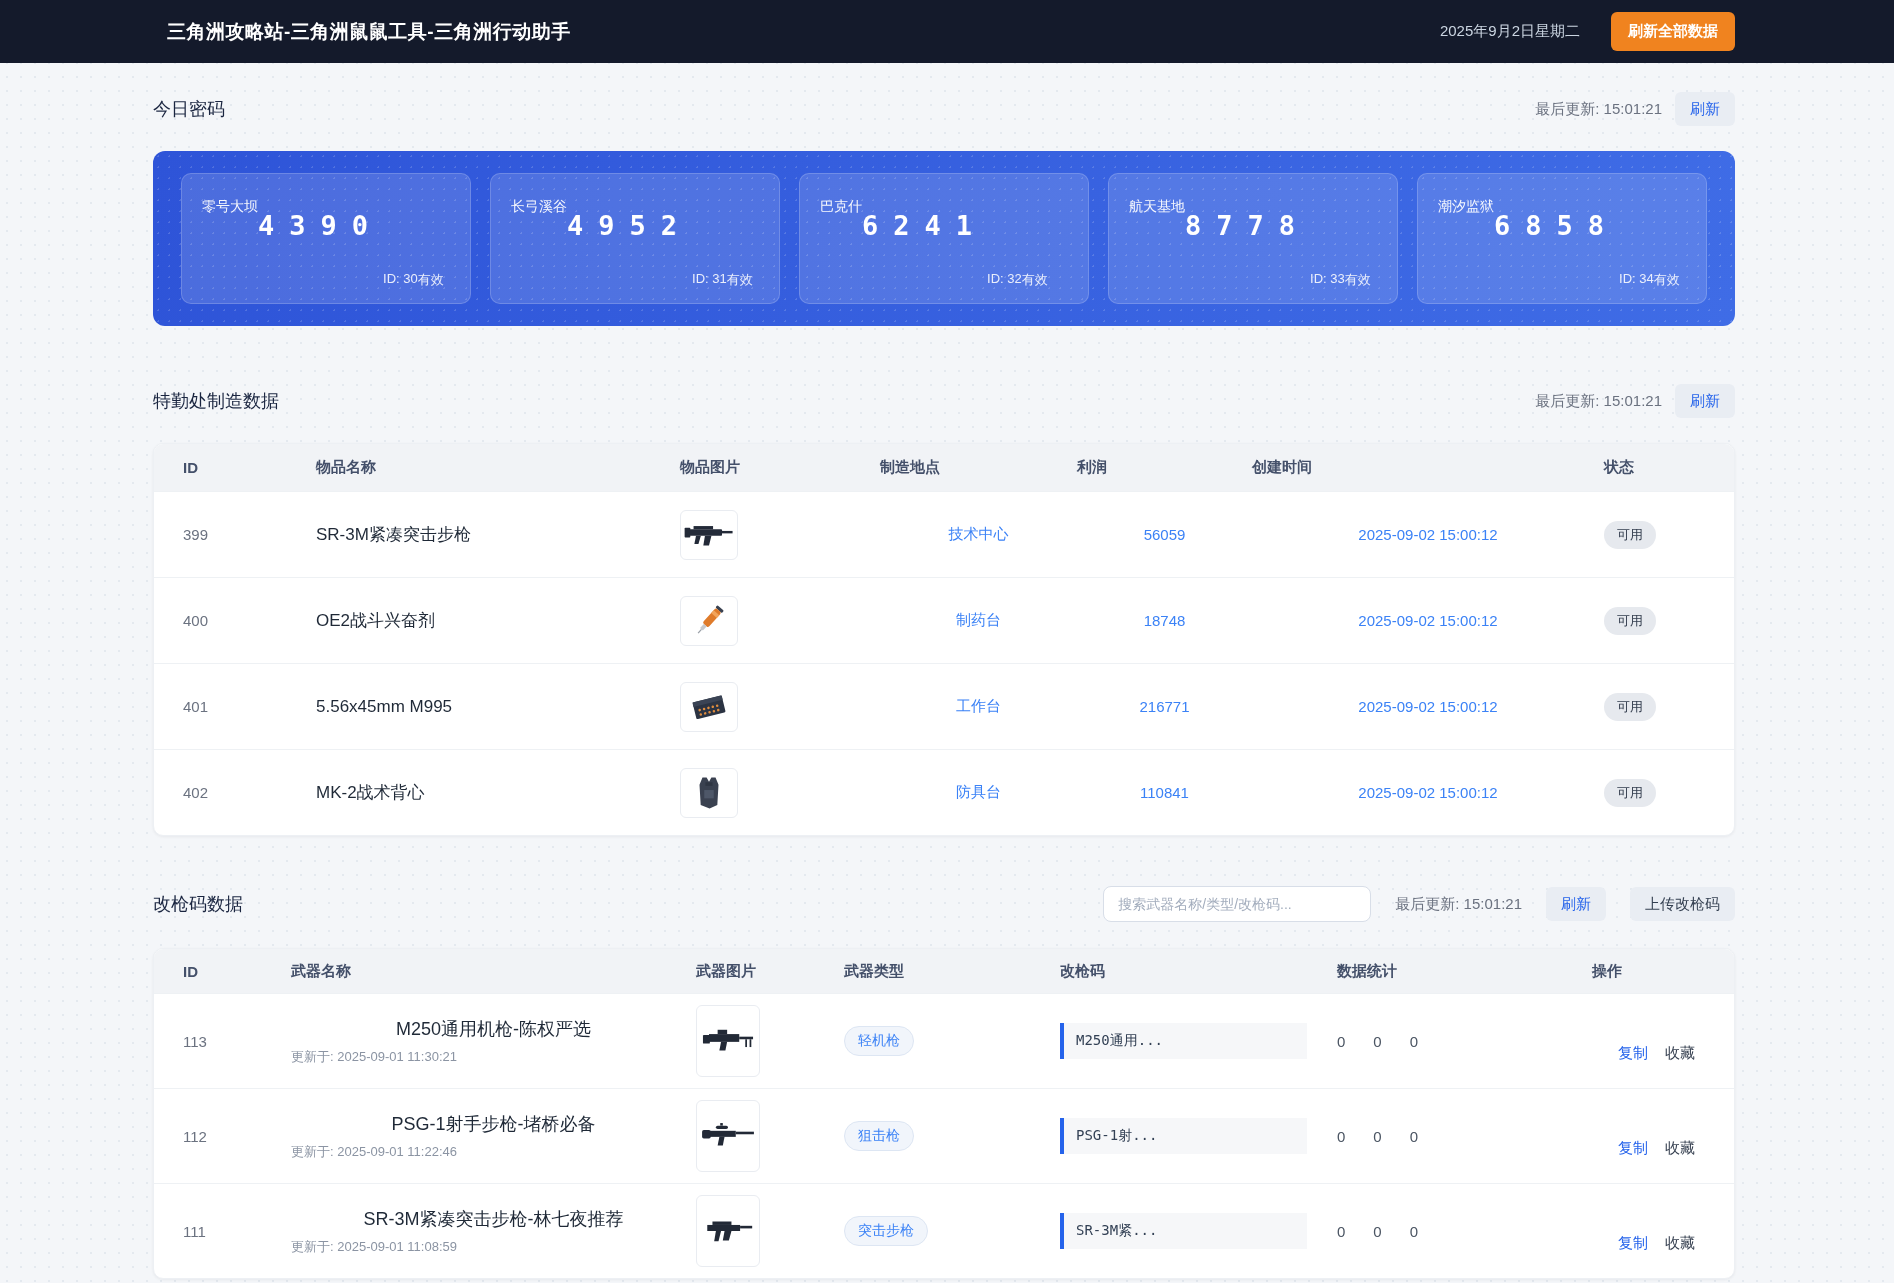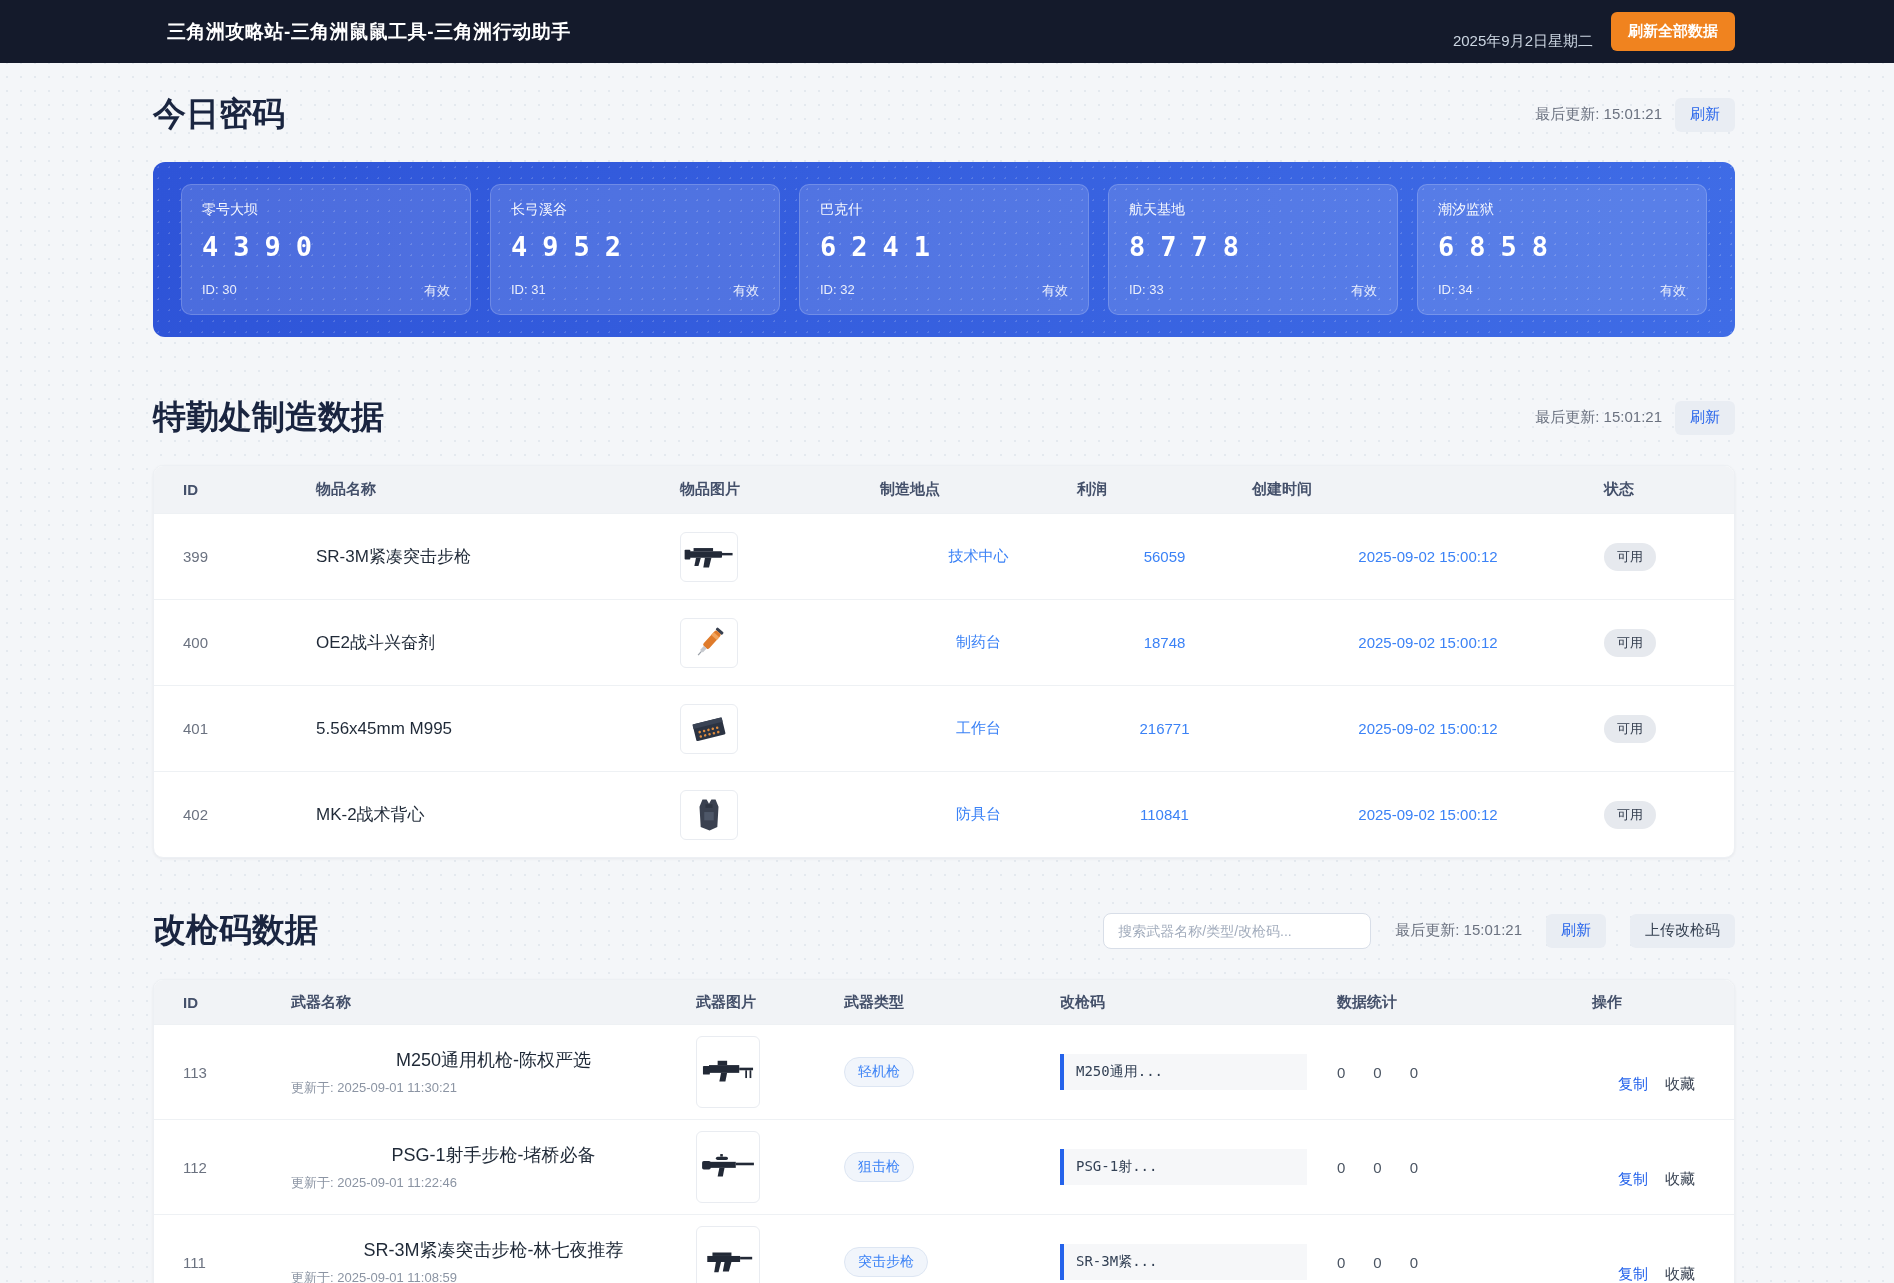--- a/index.html
+++ b/index.html
@@ -11,35 +11,35 @@
     background-size:14px 14px;
     color:#1f2937;
   }
 
   
   .navbar {
     height:63px; background:#141a2b; display:flex; align-items:center;
     justify-content:space-between; padding:0 159px 0 167px;
   }
   .nav-title { color:#ffffff; font-size:19px; font-weight:700; letter-spacing:0.5px; }
-  .nav-right { display:flex; align-items:flex-end; gap:18px; }
+  .nav-right { display:flex; align-items:center; gap:31px; }
   .nav-date { color:#cbd5e1; font-size:15px; }
   .btn-refresh-all {
     background:#f0831f; color:#ffffff; font-size:15px; font-weight:700;
     border:none; border-radius:6px; padding:10px 17px; cursor:pointer;
     font-family:inherit;
   }
 
   
   .container { width:1582px; margin-left:153px; }
 
   .section-head {
     display:flex; align-items:center; justify-content:space-between;
   }
-  .section-title { font-size:33px; font-weight:700; color:#1a2540; }
+  .section-title { font-size:18px; font-weight:400; color:#1a2540; }
   .update-group { display:flex; align-items:center; gap:13px; }
   .update-text { font-size:15px; color:#6b7280; }
   .btn-gray {
     background:#e9edf3; border:none; border-radius:6px; height:34px;
     padding:0 15px; font-size:15px; cursor:pointer; font-family:inherit;
   }
   .btn-blue-text { color:#2563eb; }
   .btn-dark-text { color:#333f50; }
 
   
@@ -48,21 +48,21 @@
     margin-top:25px; height:175px; border-radius:12px;
     background:linear-gradient(100deg,#2e54d8 0%, #3f6ce6 100%);
     background-image:radial-gradient(rgba(255,255,255,0.16) 1px, transparent 1px),
                      linear-gradient(100deg,#2e54d8 0%, #3f6ce6 100%);
     background-size:11px 11px, 100% 100%;
     padding:22px 28px; display:flex; gap:19px;
   }
   .pw-card {
     flex:1; background:rgba(255,255,255,0.14);
     border:1px solid rgba(255,255,255,0.18); border-radius:10px;
-    padding:16px 20px 14px 20px; display:flex; flex-direction:column;
+    padding:24px 20px 14px 20px; display:flex; 
     color:#ffffff;
   }
   .pw-map { font-size:14px; opacity:0.95; }
   .pw-code {
     margin-top:12px; font-family:"DejaVu Sans Mono",monospace;
     font-size:27px; font-weight:700; letter-spacing:15px;
   }
   .pw-bottom {
     margin-top:auto; display:flex; justify-content:space-between;
     font-size:13px; opacity:0.88;

